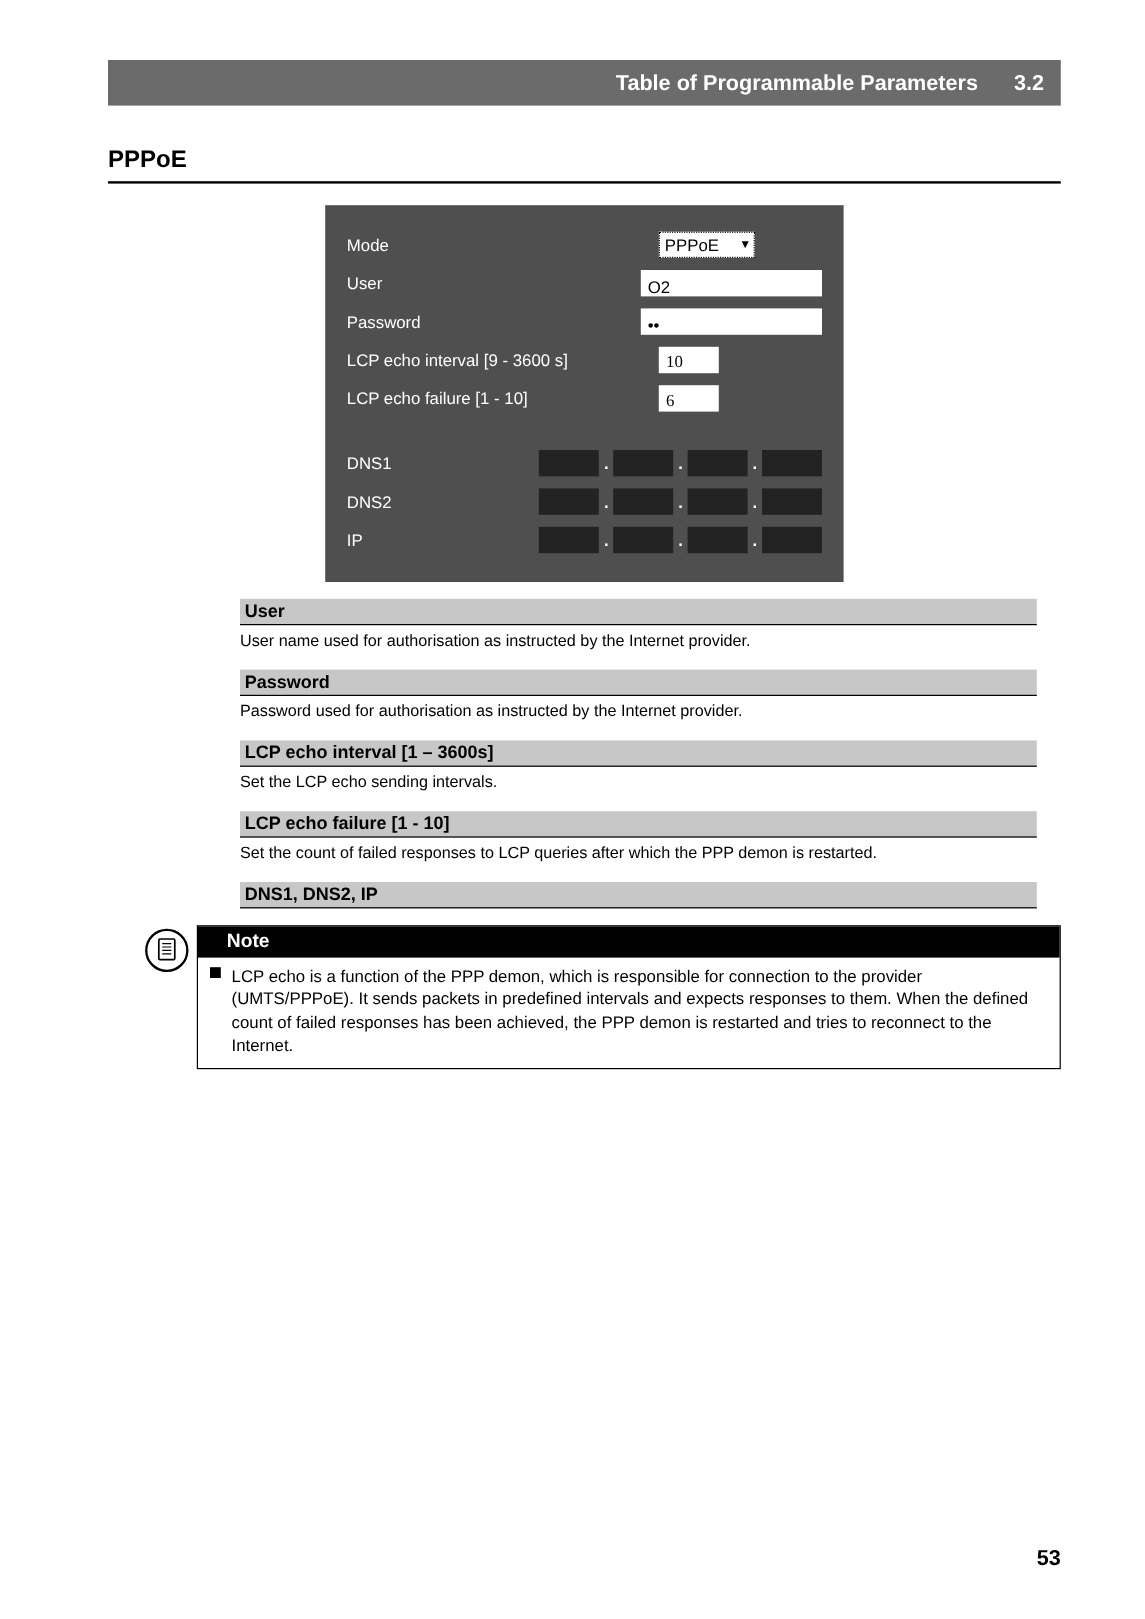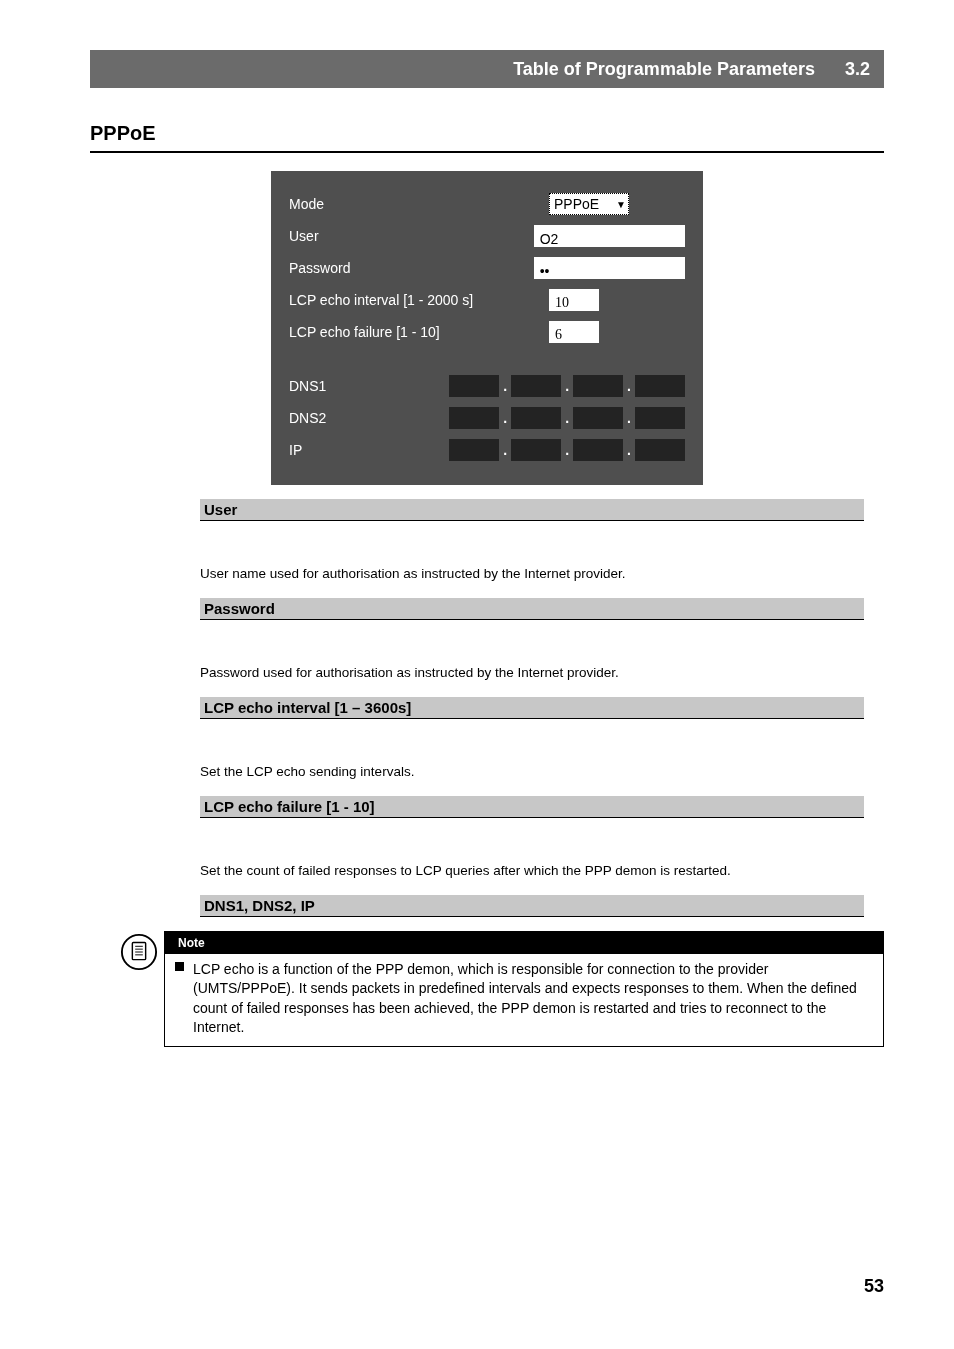--- a/index.html
+++ b/index.html
@@ -115,21 +115,20 @@
     font-weight: bold;
     font-size: 15px;
     padding: 2px 4px;
     border-bottom: 1px solid #000;
     margin-top: 14px;
   }
   .param-body {
     font-size: 13.5px;
     line-height: 1.4;
     padding: 4px 0 0 0;
-    margin-top: 40px;
   }
   .note-wrap {
     display: flex;
     align-items: flex-start;
     margin-top: 14px;
     margin-left: 30px;
   }
   .note-icon {
     width: 38px;
     height: 38px;
@@ -138,40 +137,40 @@
     margin-top: 2px;
   }
   .note-box {
     flex: 1;
     border: 1px solid #000;
   }
   .note-title {
     background: #000;
     color: #fff;
     font-weight: bold;
-    font-size: 12px;
-    padding: 4px 13px;
+    font-size: 16px;
+    padding: 4px 24px;
   }
   .note-body {
     padding: 6px 10px 8px 28px;
     font-size: 14px;
     line-height: 1.4;
     position: relative;
   }
   .note-bullet {
     position: absolute;
     left: 10px;
     top: 8px;
     width: 9px;
     height: 9px;
     background: #000;
   }
   .page-num {
     position: absolute;
-    bottom: 52px;
+    bottom: 40px;
     right: 70px;
     font-weight: bold;
     font-size: 18px;
     text-align: center;
   }
   .chev-down {
     font-size: 10px;
   }
   .gap-row {
     height: 12px;
@@ -207,21 +206,21 @@
     </div>
 
     <div class="form-row">
       <div class="form-label">Password</div>
       <div class="form-control-input">
         <span>••</span>
       </div>
     </div>
 
     <div class="form-row">
-      <div class="form-label">LCP echo interval [1 - 2000 s]</div>
+      <div class="form-label">LCP echo interval [9 - 3600 s]</div>
       <div class="form-control-input form-control-short">
         <span>10</span>
       </div>
     </div>
 
     <div class="form-row">
       <div class="form-label">LCP echo failure [1 - 10]</div>
       <div class="form-control-input form-control-short">
         <span>6</span>
       </div>

